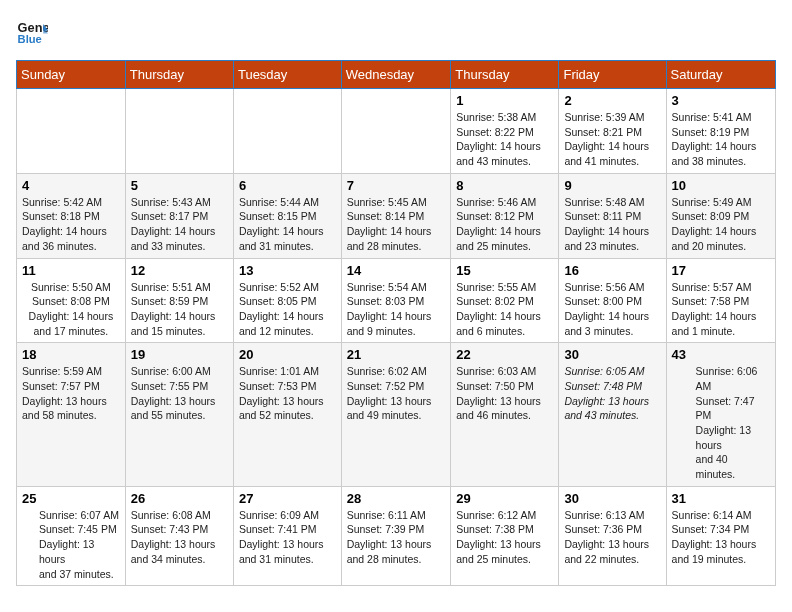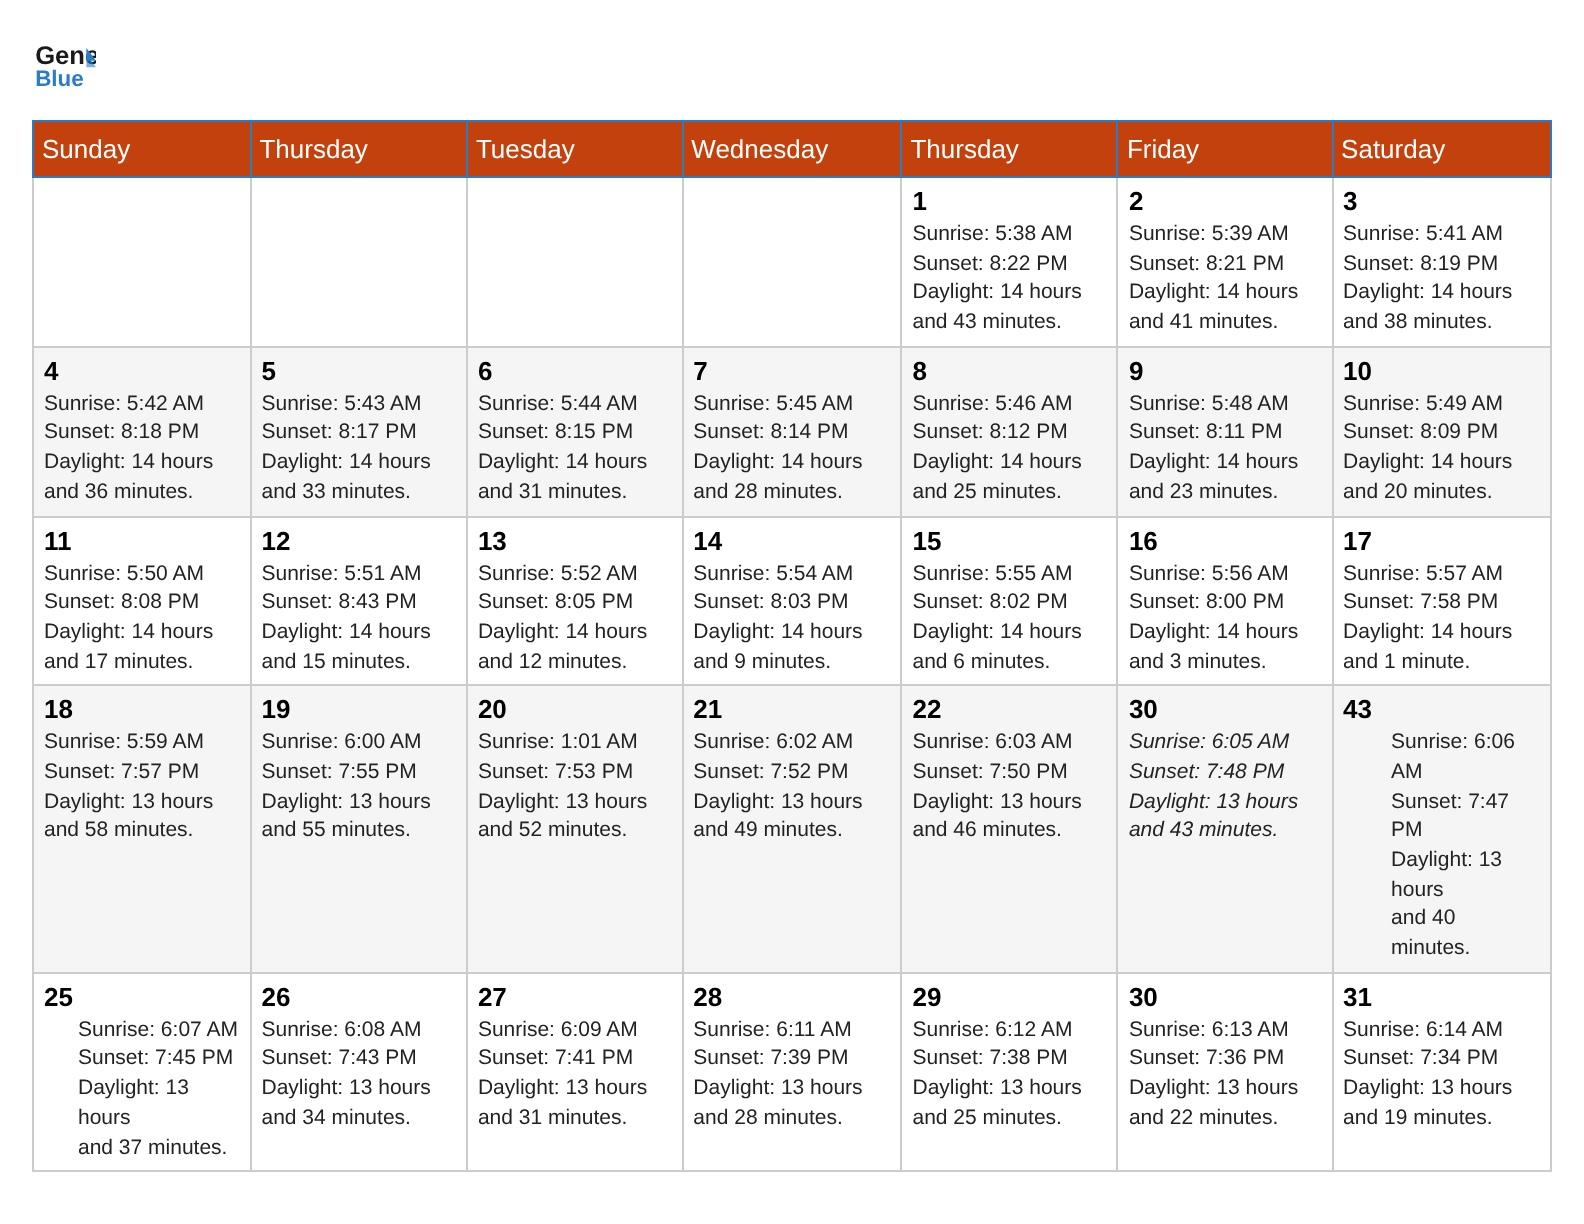--- a/index.html
+++ b/index.html
@@ -186,29 +186,29 @@
           <span class="day-number">10</span>
           <div class="day-info" style="white-space: pre-line;">Sunrise: 5:49 AM
 Sunset: 8:09 PM
 Daylight: 14 hours
 and 20 minutes.</div>
         </td>
       </tr>
       <tr>
         <td>
           <span class="day-number">11</span>
-          <div class="day-info" style="white-space: pre-line;">Sunrise: 5:50 AM
+          <div class="day-info" style="white-space: pre-line; text-align: center;">Sunrise: 5:50 AM
 Sunset: 8:08 PM
 Daylight: 14 hours
 and 17 minutes.</div>
         </td>
         <td>
           <span class="day-number">12</span>
           <div class="day-info" style="white-space: pre-line;">Sunrise: 5:51 AM
-Sunset: 8:43 PM
+Sunset: 8:59 PM
 Daylight: 14 hours
 and 15 minutes.</div>
         </td>
         <td>
           <span class="day-number">13</span>
           <div class="day-info" style="white-space: pre-line;">Sunrise: 5:52 AM
 Sunset: 8:05 PM
 Daylight: 14 hours
 and 12 minutes.</div>
         </td>

